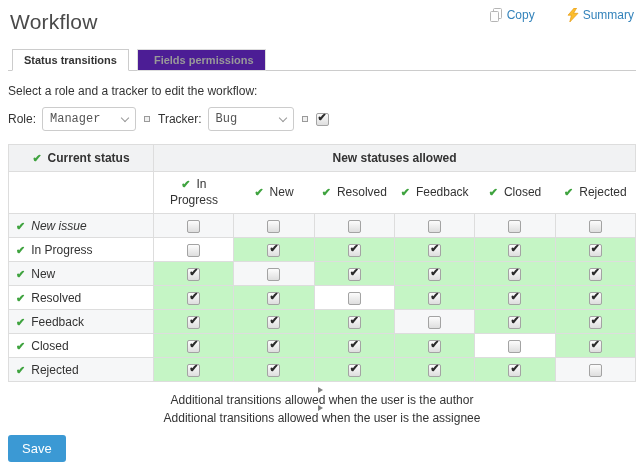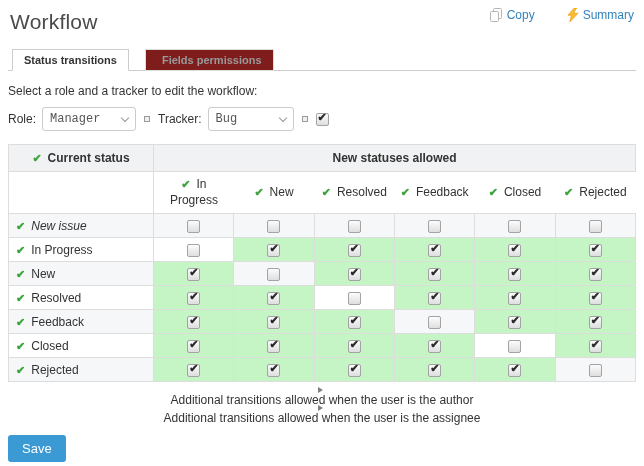--- a/index.html
+++ b/index.html
@@ -18,23 +18,23 @@
     font-size:12px;color:#333;background:#fff;
     overflow:hidden;position:relative;
   }
   
   .contextual{position:absolute;top:8px;right:10px;display:flex;gap:12px;align-items:center;}
   .contextual a{color:var(--link);text-decoration:none;display:inline-flex;align-items:center;gap:4px;cursor:pointer;font-size:12px;padding-left:20px;}
   
   h1{font-size:21px;font-weight:500;color:#4a4a4a;margin:2px 0 15px 2px;letter-spacing:.2px;}
   
   .tabs{display:flex;border-bottom:1px solid #ccc;padding-left:4px;}
-  .tab{font-size:11px;font-weight:bold;padding:4px 11px 4px 11px;border:1px solid #ccc;margin-right:16px;margin-bottom:-1px;cursor:pointer;white-space:nowrap;}
+  .tab{font-size:11px;font-weight:bold;padding:4px 11px 4px 11px;border:1px solid #ccc;margin-right:8px;margin-bottom:-1px;cursor:pointer;white-space:nowrap;}
   .tab.active{background:#fff;color:#333;border-bottom-color:#fff;}
-  .tab.inactive{background:#7f1d1d;color:#999;border-color:#ddd;padding-left:16px;}
+  .tab.inactive{background:#4c1d95;color:#999;border-color:#ddd;padding-left:16px;}
   
   .intro{margin:13px 0 9px 0;color:#333;}
   
   .form-row{display:flex;align-items:center;margin:6px 0 0 0;}
   .form-row .lbl{margin-right:6px;}
   .select{display:inline-flex;align-items:center;justify-content:space-between;border:1px solid #ccc;border-radius:3px;height:24px;padding:0 7px;background:#fff;color:#555;width:94px;cursor:pointer;font-family:Liberation Mono, monospace;}
   .select .chev{width:6px;height:6px;border-right:1.5px solid #999;border-bottom:1.5px solid #999;transform:rotate(45deg);margin-top:-3px;}
   .mini-sq{width:6px;height:6px;border:1px solid #9a9a9a;background:#f0f0f0;display:inline-block;margin:0 8px;cursor:pointer;}
   .btn{background:var(--accent);color:#fff;border:none;border-radius:3px;font-size:13px;padding:6px 14px;cursor:pointer;font-family:"Liberation Sans",sans-serif;}
   

